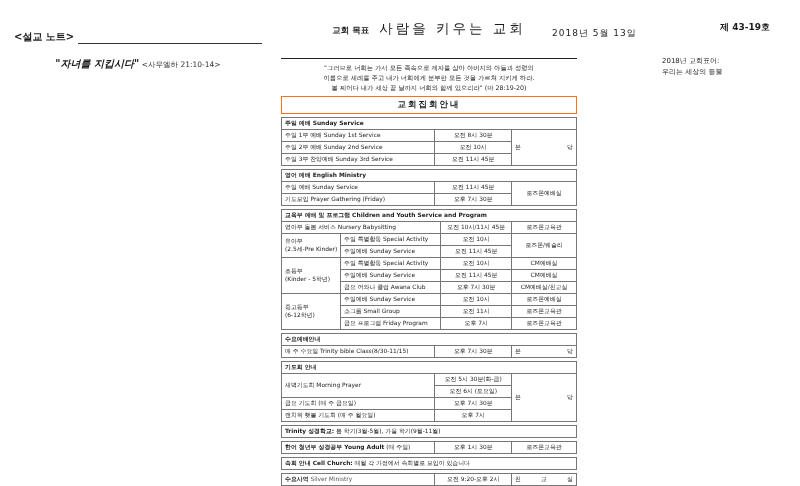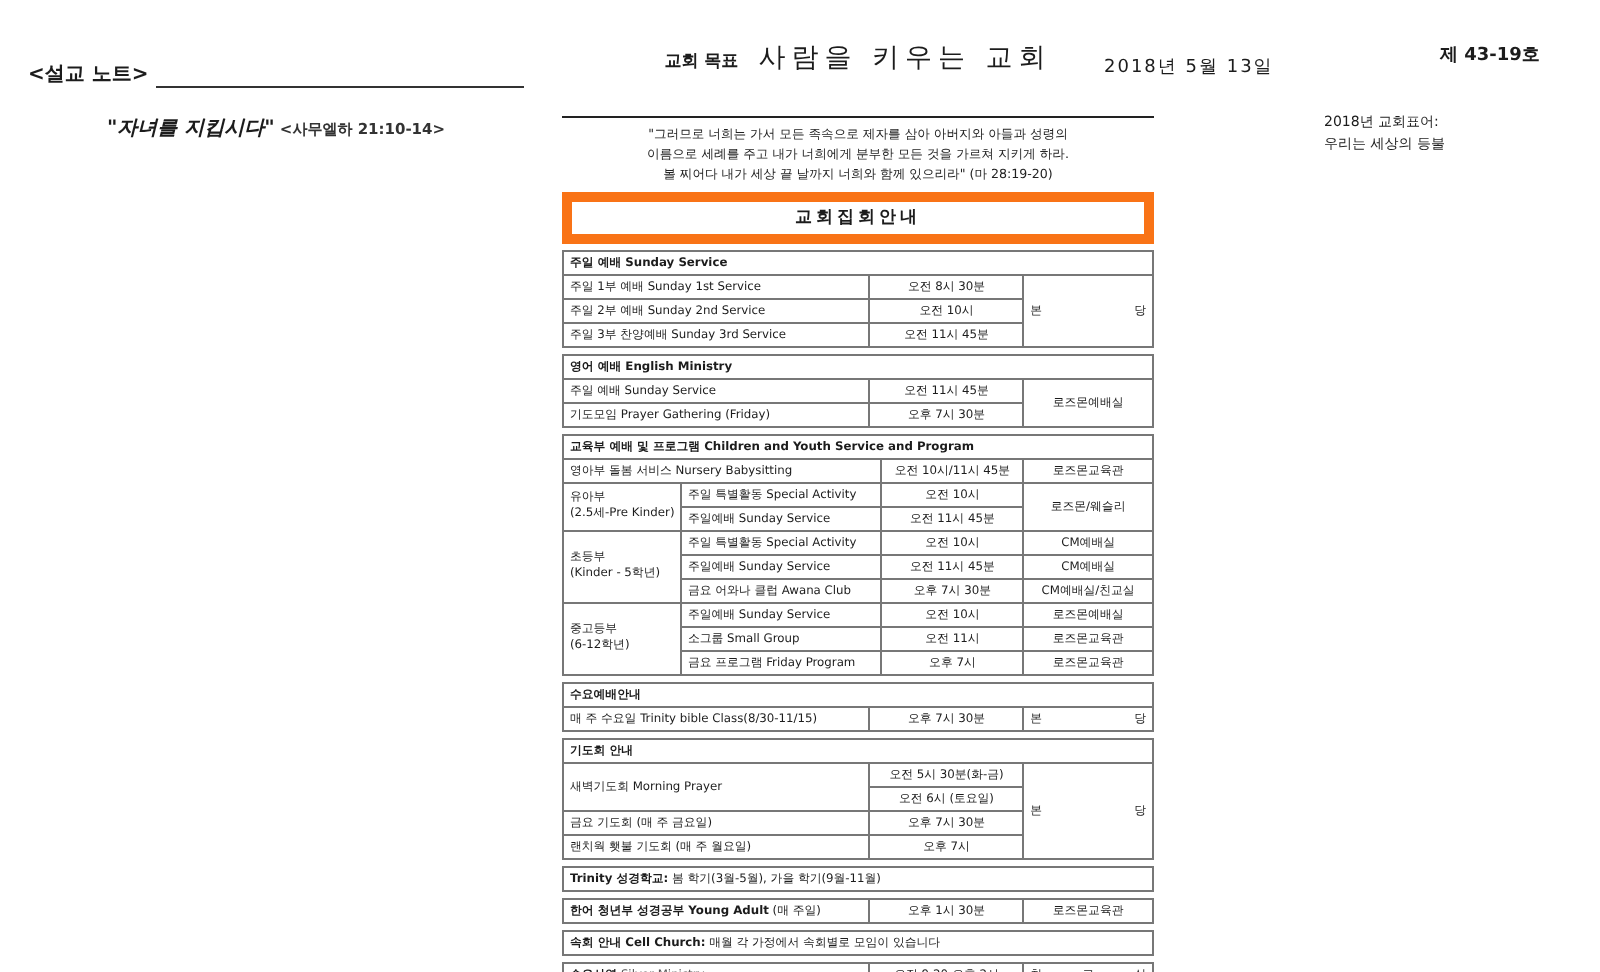--- a/index.html
+++ b/index.html
@@ -6,36 +6,36 @@
   .sheet{position:relative;width:800px;height:486px;background:#ffffff;
          font-family:"DejaVu Sans","Liberation Sans",sans-serif;color:#1c1c1c;overflow:hidden;}
 
   
   .left-page{position:absolute;left:14px;top:30px;width:248px;}
   .note-row{display:flex;align-items:flex-end;}
   .note-label{font-size:10px;font-weight:bold;white-space:nowrap;}
   .note-underline{flex:1;border-bottom:1px solid #333;margin-left:4px;height:11px;}
   .sermon-line{margin-top:13px;text-align:center;font-size:8px;}
   .sermon-title{font-weight:bold;font-size:10px;font-style:italic;}
-  .sermon-ref{font-size:7.5px;color:#333;font-weight:bold;}
+  .sermon-ref{font-size:7.5px;color:#333;}
 
   
   .date-text{position:absolute;left:552px;top:27px;font-size:9px;font-weight:normal;letter-spacing:1px;}
   .issue-no{position:absolute;left:720px;top:21px;font-size:9px;font-weight:bold;}
   .motto{position:absolute;left:662px;top:56px;font-size:7px;font-weight:normal;line-height:1.55;}
 
   
   .center-page{position:absolute;left:281px;top:20px;width:296px;}
   .goal-header{display:flex;justify-content:center;align-items:baseline;gap:10px;
                border-bottom:1.5px solid #222;padding-bottom:20px;}
   .goal-label{font-size:8.5px;font-weight:bold;}
   .goal-title{font-size:13.5px;letter-spacing:3px;text-align:right;}
   .quote{margin-top:4px;font-size:6.3px;line-height:1.55;text-align:center;color:#222;}
 
-  .guide-title-box{border:5px solid #f97316;margin-top:4px;padding:2px 0;text-align:center;
+  .guide-title-box{border:1px solid #f97316;margin-top:4px;padding:2px 0;text-align:center;
                    font-weight:bold;font-size:8.5px;letter-spacing:2px;}
 
   table.g{width:100%;border-collapse:collapse;table-layout:fixed;margin-top:3px;}
   table.g td{border:1px solid #777;font-size:5.9px;padding:1px 3px;height:7px;
              overflow:hidden;white-space:nowrap;}
   td.sec-h{font-size:7.2px;font-weight:bold;padding:1.5px 3px;}
   td.tm{text-align:center;font-size:5.7px;}
   td.pl{text-align:center;font-size:5.7px;}
   td.just{text-align:justify;text-align-last:justify;padding:1px 10px;}
   td.grp{font-size:5.6px;line-height:1.35;white-space:normal;}

